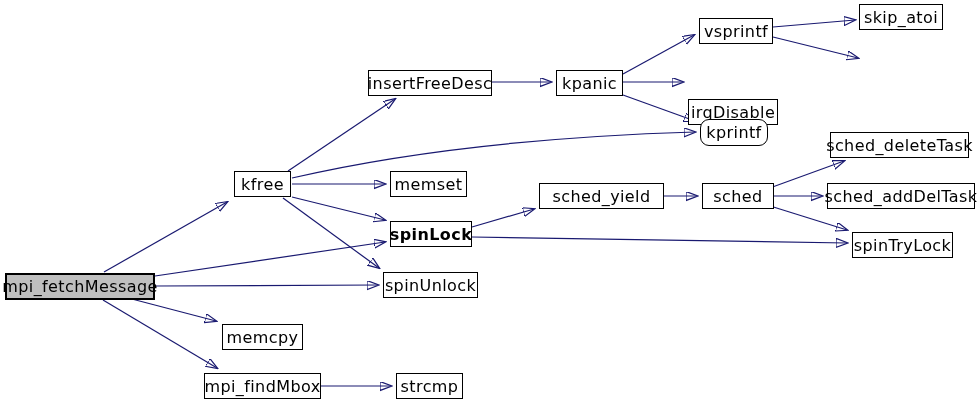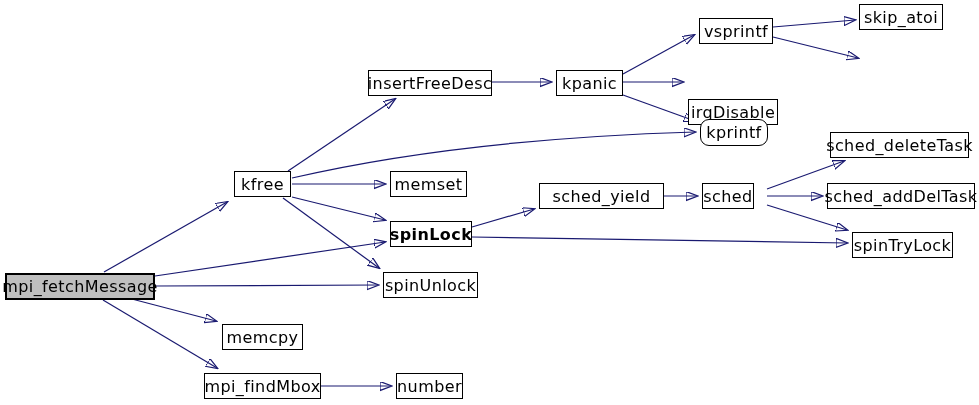--- a/index.html
+++ b/index.html
@@ -106,31 +106,31 @@
 
 
   <div class="node" style="left:688px; top:67px; width:90px; height:26px;margin-top:32px;">irqDisable</div>
 
   <div class="node" style="left:700px; top:119px; width:68px; height:27px;border-radius:9px;">kprintf</div>
 
   <div class="node" style="left:390px; top:171px; width:77px; height:26px;">memset</div>
 
   <div class="node" style="left:539px; top:183px; width:125px; height:26px;">sched_yield</div>
 
-  <div class="node" style="left:702px; top:183px; width:52px; height:26px;">sched</div>
+  <div class="node" style="left:702px; top:183px; width:72px; height:26px;">sched</div>
 
   <div class="node" style="left:830px; top:132px; width:139px; height:26px;">sched_deleteTask</div>
 
   <div class="node" style="left:827px; top:183px; width:148px; height:26px;">sched_addDelTask</div>
 
   <div class="node" style="left:852px; top:232px; width:101px; height:26px;">spinTryLock</div>
 
   <div class="node" style="left:390px; top:221px; width:82px; height:26px;font-weight:bold;">spinLock</div>
 
   <div class="node" style="left:383px; top:272px; width:95px; height:26px;">spinUnlock</div>
 
   <div class="node" style="left:222px; top:324px; width:81px; height:26px;">memcpy</div>
 
   <div class="node" style="left:204px; top:373px; width:117px; height:26px;">mpi_findMbox</div>
 
-  <div class="node" style="left:396px; top:373px; width:67px; height:26px;">number</div>
+  <div class="node" style="left:396px; top:373px; width:67px; height:26px;">strcmp</div>
 
 </div>
 
 </body></html>

